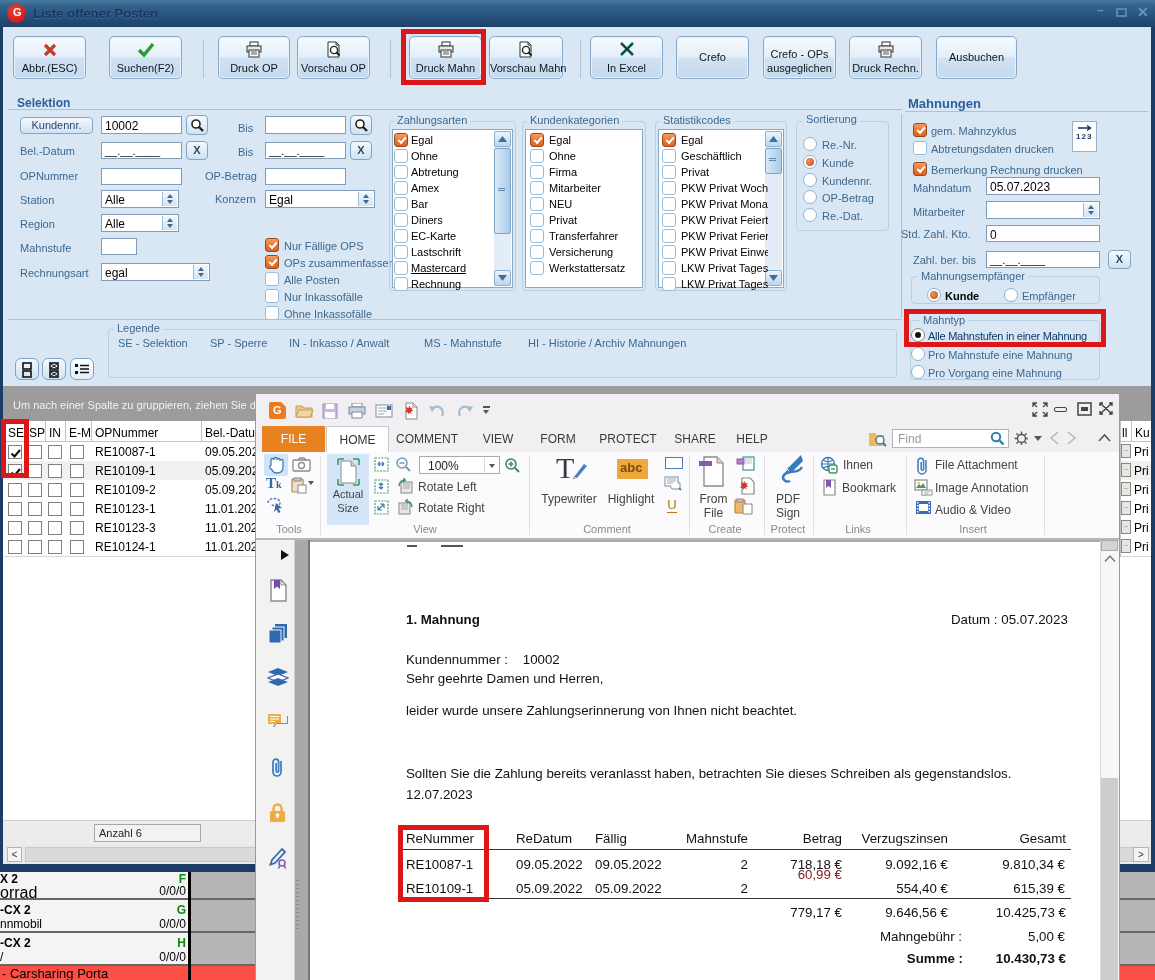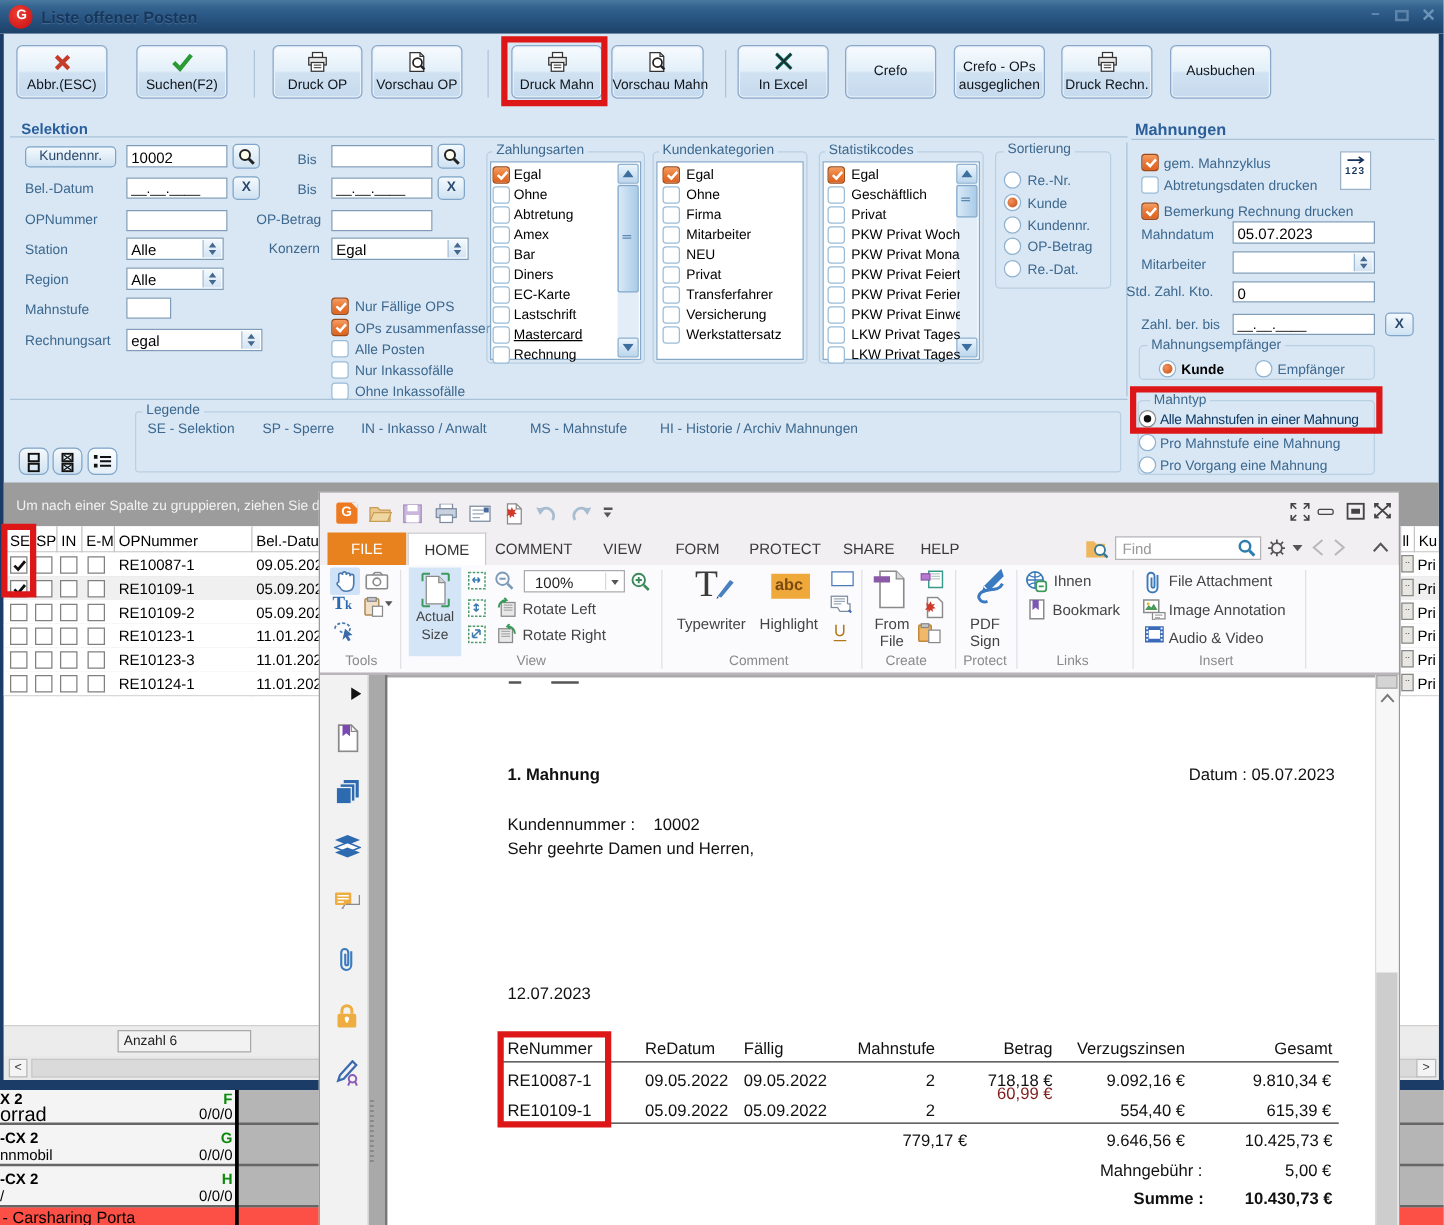--- a/index.html
+++ b/index.html
@@ -775,20 +775,22 @@
 <div class="ab" style="left:845px;top:147px;width:19px;height:440px;background:#f7f7f7;border-left:1px solid #dadada"></div>
 <div class="ab" style="left:846px;top:147px;width:17px;height:11px;background:#d4d4d4;border:1px solid #a8a8a8"></div>
 <svg class="ab" style="left:849px;top:161px" width="12" height="9" viewBox="0 0 12 9">
       <path d="M1 7.5 L6 2 L11 7.5" fill="none" stroke="#777" stroke-width="1.5"></path>
     </svg>
 <div class="ab" style="left:846px;top:385px;width:17px;height:202px;background:#cdcdcd"></div>
 <div class="ab" style="left:151px;top:219px;font-size:13.3px;font-weight:bold;color:#111;white-space:nowrap;">1. Mahnung</div>
 <div class="ab" style="left:696px;top:219px;font-size:13.3px;color:#111;white-space:nowrap;">Datum : 05.07.2023</div>
 <div class="ab" style="left:151px;top:259px;font-size:13.3px;color:#111;white-space:nowrap;">Kundennummer :&nbsp;&nbsp;&nbsp;&nbsp;10002</div>
 <div class="ab" style="left:151px;top:278px;font-size:13.3px;color:#111;white-space:nowrap;">Sehr geehrte Damen und Herren,</div>
+<div class="ab" style="left:151px;top:310px;font-size:13.3px;color:#111;white-space:nowrap;">leider wurde unsere Zahlungserinnerung von Ihnen nicht beachtet.</div>
+<div class="ab" style="left:151px;top:373px;font-size:13.3px;color:#111;white-space:nowrap;">Sollten Sie die Zahlung bereits veranlasst haben, betrachten Sie dieses Schreiben als gegenstandslos.</div>
 <div class="ab" style="left:151px;top:394px;font-size:13.3px;color:#111;white-space:nowrap;">12.07.2023</div>
 <div class="ab" style="left:151px;top:438px;font-size:13.3px;color:#111;white-space:nowrap;">ReNummer</div>
 <div class="ab" style="left:261px;top:438px;font-size:13.3px;color:#111;white-space:nowrap;">ReDatum</div>
 <div class="ab" style="left:340px;top:438px;font-size:13.3px;color:#111;white-space:nowrap;">Fällig</div>
 <div class="ab" style="left:373px;top:438px;width:120px;text-align:right;font-size:13.3px;color:#111;white-space:nowrap">Mahnstufe</div>
 <div class="ab" style="left:467px;top:438px;width:120px;text-align:right;font-size:13.3px;color:#111;white-space:nowrap">Betrag</div>
 <div class="ab" style="left:573px;top:438px;width:120px;text-align:right;font-size:13.3px;color:#111;white-space:nowrap">Verzugszinsen</div>
 <div class="ab" style="left:691px;top:438px;width:120px;text-align:right;font-size:13.3px;color:#111;white-space:nowrap">Gesamt</div>
 <div class="ab" style="left:146px;top:456px;width:670px;height:1px;background:#333"></div>
 <div class="ab" style="left:151px;top:464px;font-size:13.3px;color:#111;white-space:nowrap;">RE10087-1</div>
@@ -799,21 +801,21 @@
 <div class="ab" style="left:573px;top:464px;width:120px;text-align:right;font-size:13.3px;color:#111;white-space:nowrap">9.092,16 €</div>
 <div class="ab" style="left:690px;top:464px;width:120px;text-align:right;font-size:13.3px;color:#111;white-space:nowrap">9.810,34 €</div>
 <div class="ab" style="left:151px;top:488px;font-size:13.3px;color:#111;white-space:nowrap;">RE10109-1</div>
 <div class="ab" style="left:261px;top:488px;font-size:13.3px;color:#111;white-space:nowrap;">05.09.2022</div>
 <div class="ab" style="left:340px;top:488px;font-size:13.3px;color:#111;white-space:nowrap;">05.09.2022</div>
 <div class="ab" style="left:373px;top:488px;width:120px;text-align:right;font-size:13.3px;color:#111;white-space:nowrap">2</div>
 <div class="ab" style="left:467px;top:474px;width:120px;text-align:right;font-size:13.3px;color:#7f1d1d;white-space:nowrap">60,99 €</div>
 <div class="ab" style="left:573px;top:488px;width:120px;text-align:right;font-size:13.3px;color:#111;white-space:nowrap">554,40 €</div>
 <div class="ab" style="left:690px;top:488px;width:120px;text-align:right;font-size:13.3px;color:#111;white-space:nowrap">615,39 €</div>
 <div class="ab" style="left:146px;top:505px;width:670px;height:1px;background:#333"></div>
-<div class="ab" style="left:467px;top:512px;width:120px;font-size:13.3px;color:#111;white-space:nowrap">779,17 €</div>
+<div class="ab" style="left:467px;top:512px;width:120px;text-align:right;font-size:13.3px;color:#111;white-space:nowrap">779,17 €</div>
 <div class="ab" style="left:573px;top:512px;width:120px;text-align:right;font-size:13.3px;color:#111;white-space:nowrap">9.646,56 €</div>
 <div class="ab" style="left:691px;top:512px;width:120px;text-align:right;font-size:13.3px;color:#111;white-space:nowrap">10.425,73 €</div>
 <div class="ab" style="left:587px;top:536px;width:120px;text-align:right;font-size:13.3px;color:#111;white-space:nowrap">Mahngebühr :</div>
 <div class="ab" style="left:690px;top:536px;width:120px;text-align:right;font-size:13.3px;color:#111;white-space:nowrap">5,00 €</div>
 <div class="ab" style="left:588px;top:558px;width:120px;text-align:right;font-size:13.3px;font-weight:bold;color:#111;white-space:nowrap">Summe :</div>
 <div class="ab" style="left:691px;top:558px;width:120px;text-align:right;font-size:13.3px;font-weight:bold;color:#111;white-space:nowrap">10.430,73 €</div>
 </div>
 <div class="red" style="left:401px;top:29px;width:85px;height:56px"></div>
 <div class="red" style="left:904px;top:309px;width:202px;height:38px;border-width:5px"></div>
 <div class="red" style="left:1px;top:419px;width:28px;height:59px"></div>

